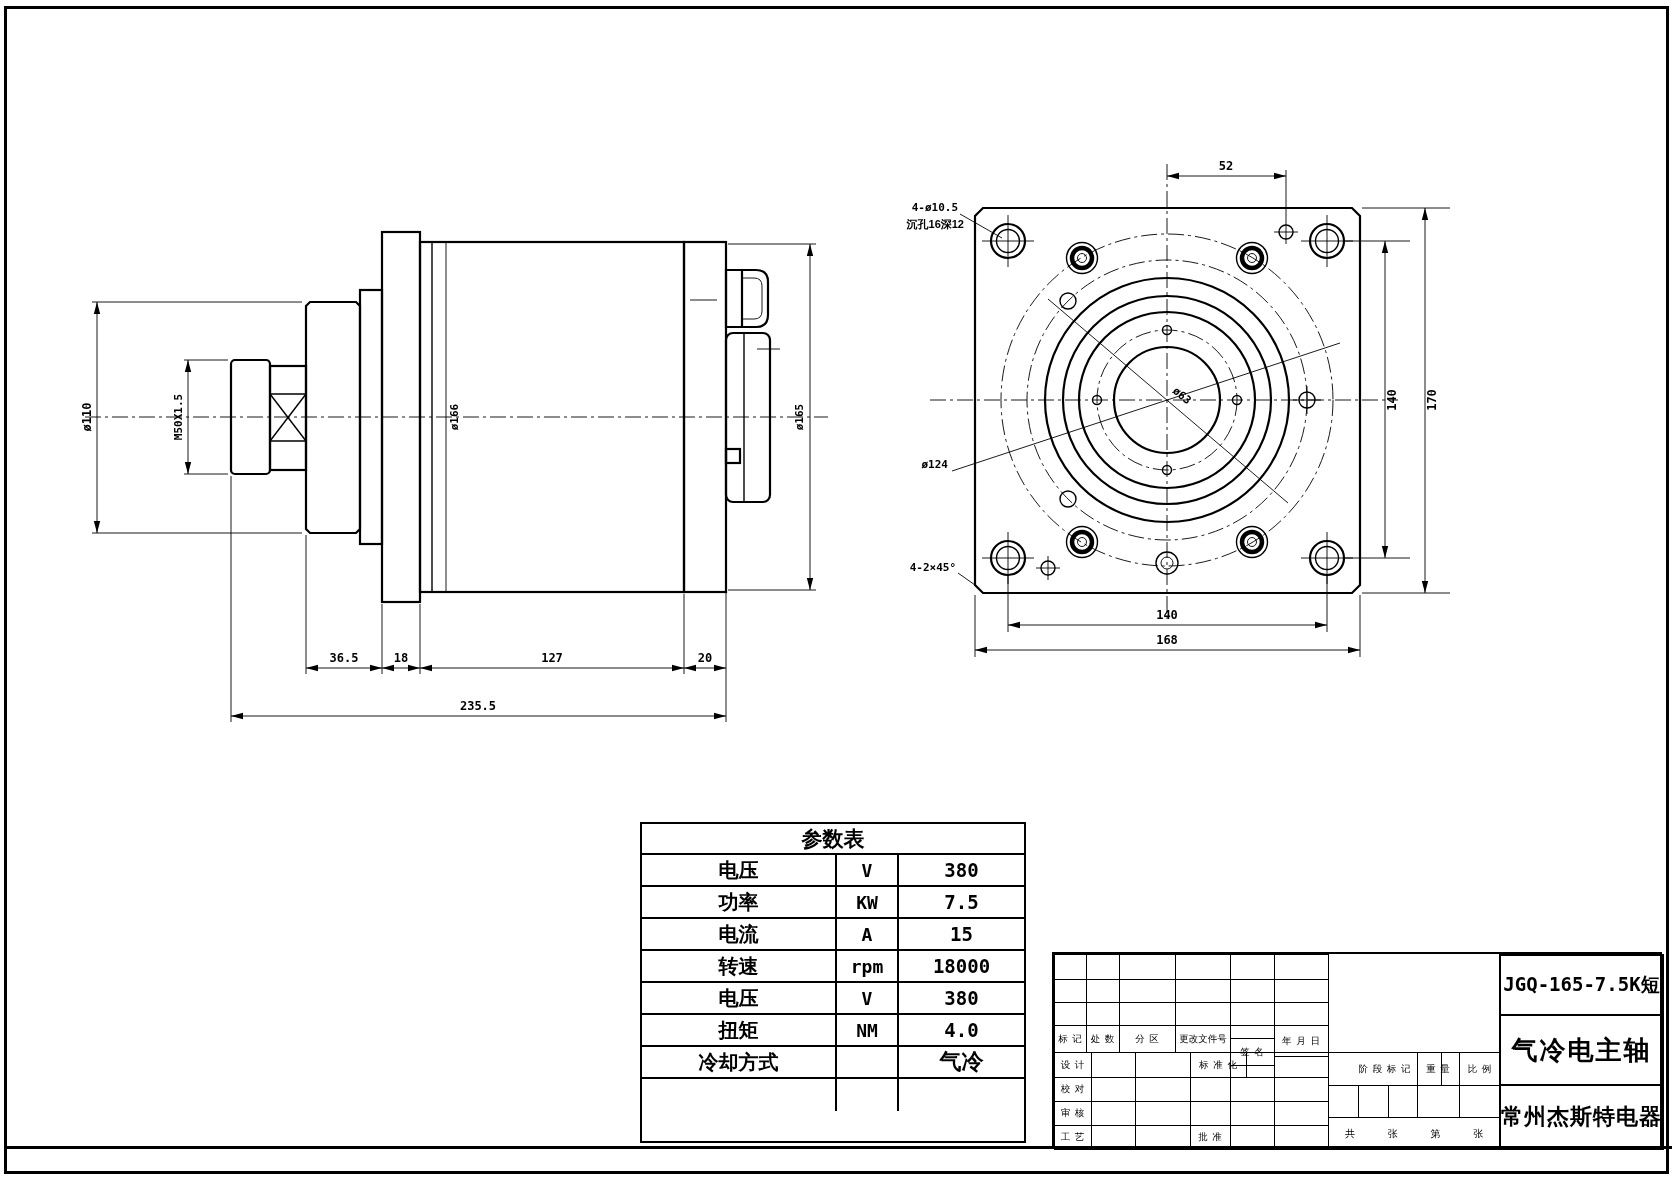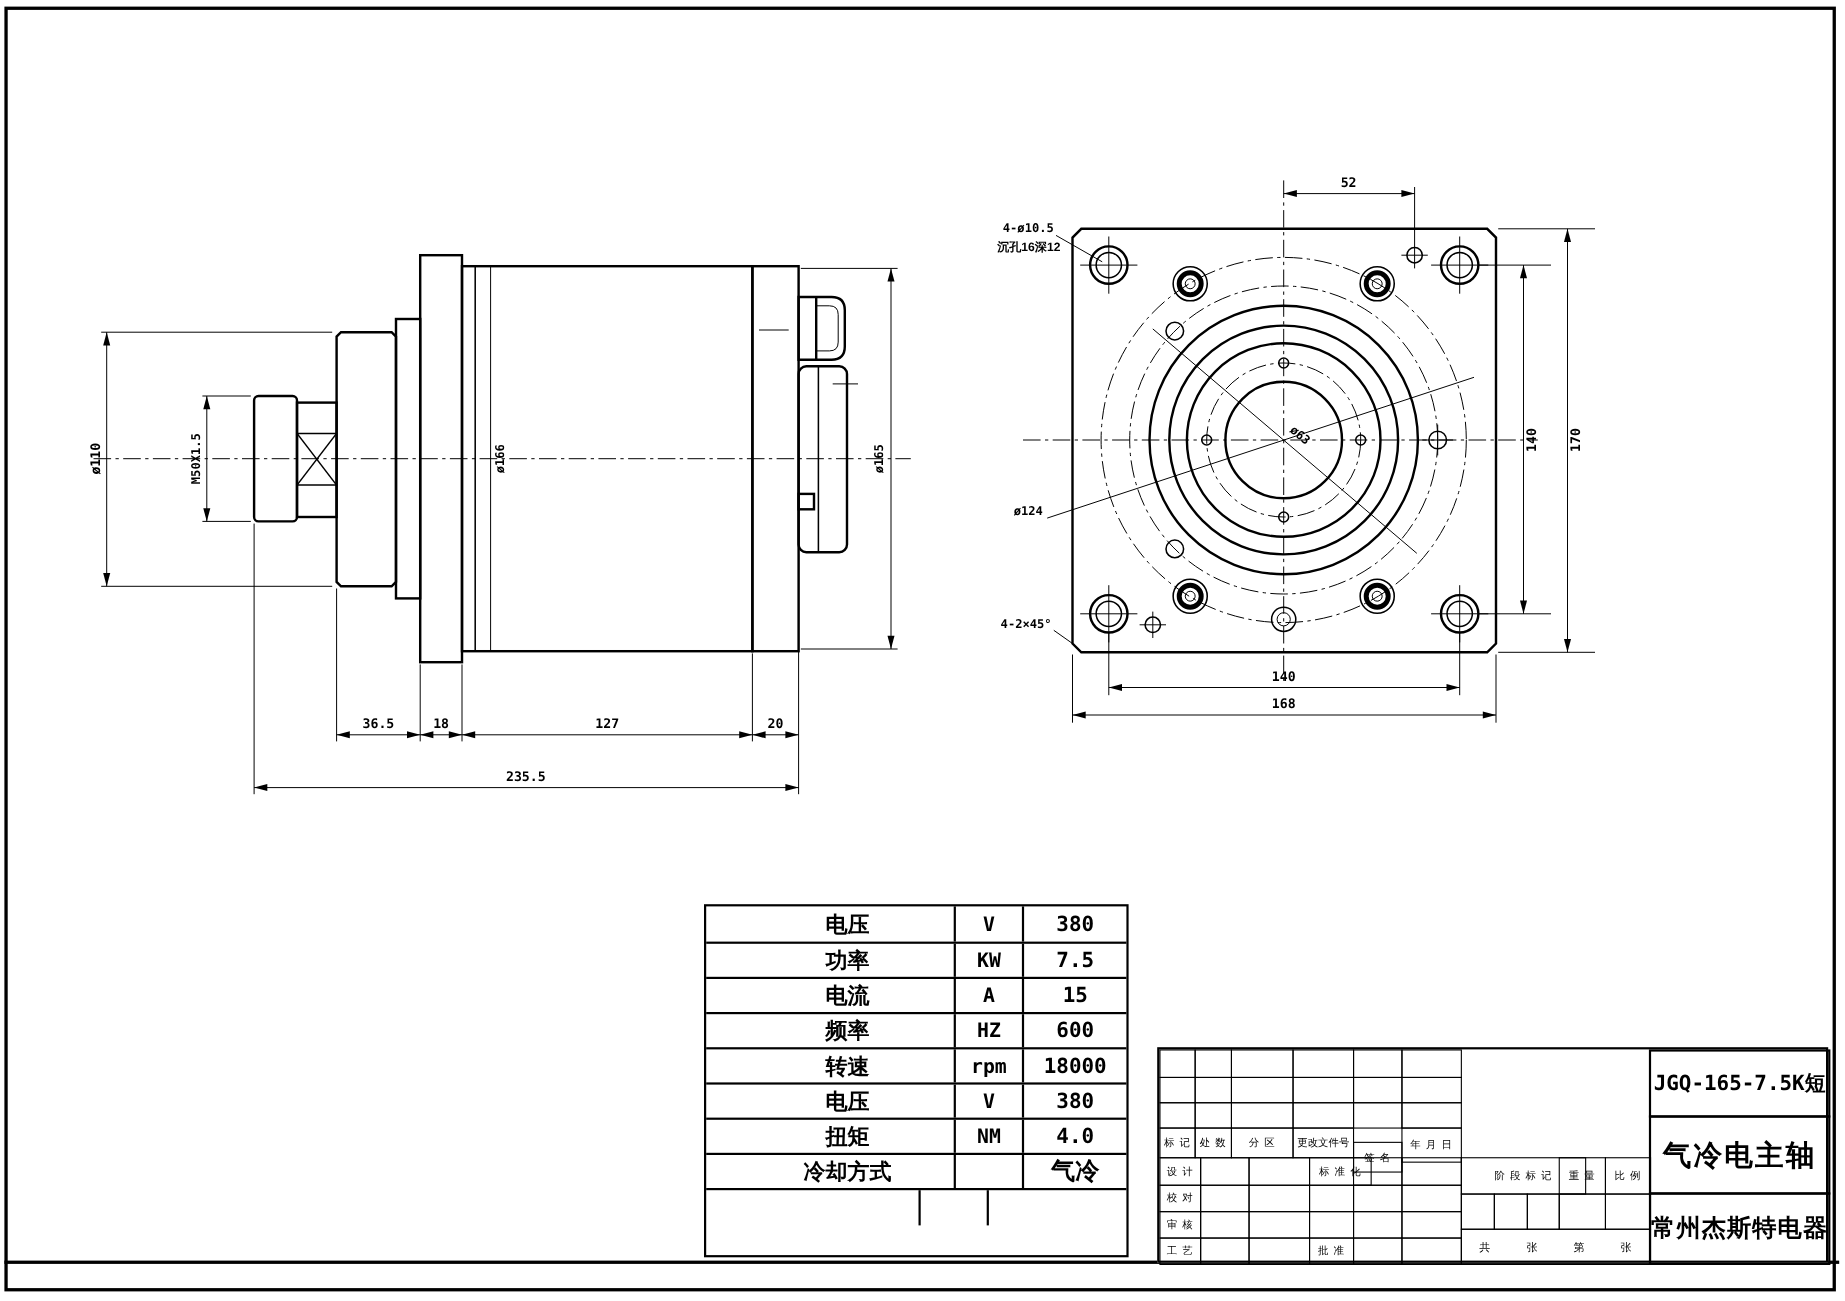--- a/index.html
+++ b/index.html
@@ -21,21 +21,21 @@
   #ptable .prow:first-child{border-top:none;}
   #ptable .phead{height:29px;display:flex;align-items:center;justify-content:center;
                  font-size:21px;font-weight:bold;}
   #ptable .c-name{width:193px;display:flex;align-items:center;justify-content:center;
                   font-size:20px;font-weight:bold;box-sizing:border-box;}
   #ptable .c-unit{width:62px;border-left:2px solid #000;display:flex;align-items:center;justify-content:center;
                   font:bold 18px "DejaVu Sans Mono",monospace;box-sizing:border-box;}
   #ptable .c-val{flex:1;border-left:2px solid #000;display:flex;align-items:center;justify-content:center;
                  font:bold 19px "DejaVu Sans Mono",monospace;box-sizing:border-box;}
   #ptable .c-val.cjk{font-family:Liberation Serif, serif;font-size:22px;}
-  .r32{height:32px;padding-left:32px;} .r34{height:34px;}
+  .r32{height:32px;} .r34{height:34px;}
   
   #tblock{left:1052px;top:952px;width:610px;height:196px;border:2.5px solid #000;box-sizing:border-box;background:#fff;}
   .tcell{position:absolute;box-sizing:border-box;border:1px solid #000;display:flex;align-items:center;justify-content:center;
          font-size:9.5px;letter-spacing:1px;white-space:nowrap;overflow:hidden;}
   .tcell.nolab{letter-spacing:0;}
   .big{font-size:27px;font-weight:bold;letter-spacing:3px;}
   .model{font:bold 19px "DejaVu Sans Mono",monospace;letter-spacing:0;}
   .prod{font-size:26px;font-weight:bold;letter-spacing:2px;}
   .comp{font-size:22px;font-weight:bold;letter-spacing:1px;}
   .sheets{display:flex;align-items:center;justify-content:space-around;font-size:10px;}
@@ -261,39 +261,37 @@
     </g>
     <g>
       <line class="tl" x1="125" y1="445" x2="125" y2="507"></line>
       <line class="tl" x1="510" y1="445" x2="510" y2="507"></line>
       <line class="dim" x1="125" y1="500" x2="510" y2="500" marker-start="url(#ar)" marker-end="url(#ar)"></line>
       <text class="d" text-anchor="middle" x="317" y="494">168</text>
     </g>
   </svg>
 
   <div id="ptable" class="abs">
+    <div class="prow">
+      <div class="phead" style="width:100%">参数表</div>
+    </div>
     <div class="prow r32">
       <div class="c-name">电压</div>
       <div class="c-unit">V</div>
       <div class="c-val">380</div>
     </div>
     <div class="prow r32">
       <div class="c-name">功率</div>
       <div class="c-unit">KW</div>
       <div class="c-val">7.5</div>
     </div>
     <div class="prow r32">
       <div class="c-name">电流</div>
       <div class="c-unit">A</div>
       <div class="c-val">15</div>
-    </div>
-    <div class="prow r32">
-      <div class="c-name">频率</div>
-      <div class="c-unit">HZ</div>
-      <div class="c-val">600</div>
     </div>
     <div class="prow r32">
       <div class="c-name">转速</div>
       <div class="c-unit">rpm</div>
       <div class="c-val">18000</div>
     </div>
     <div class="prow r32">
       <div class="c-name">电压</div>
       <div class="c-unit">V</div>
       <div class="c-val">380</div>

